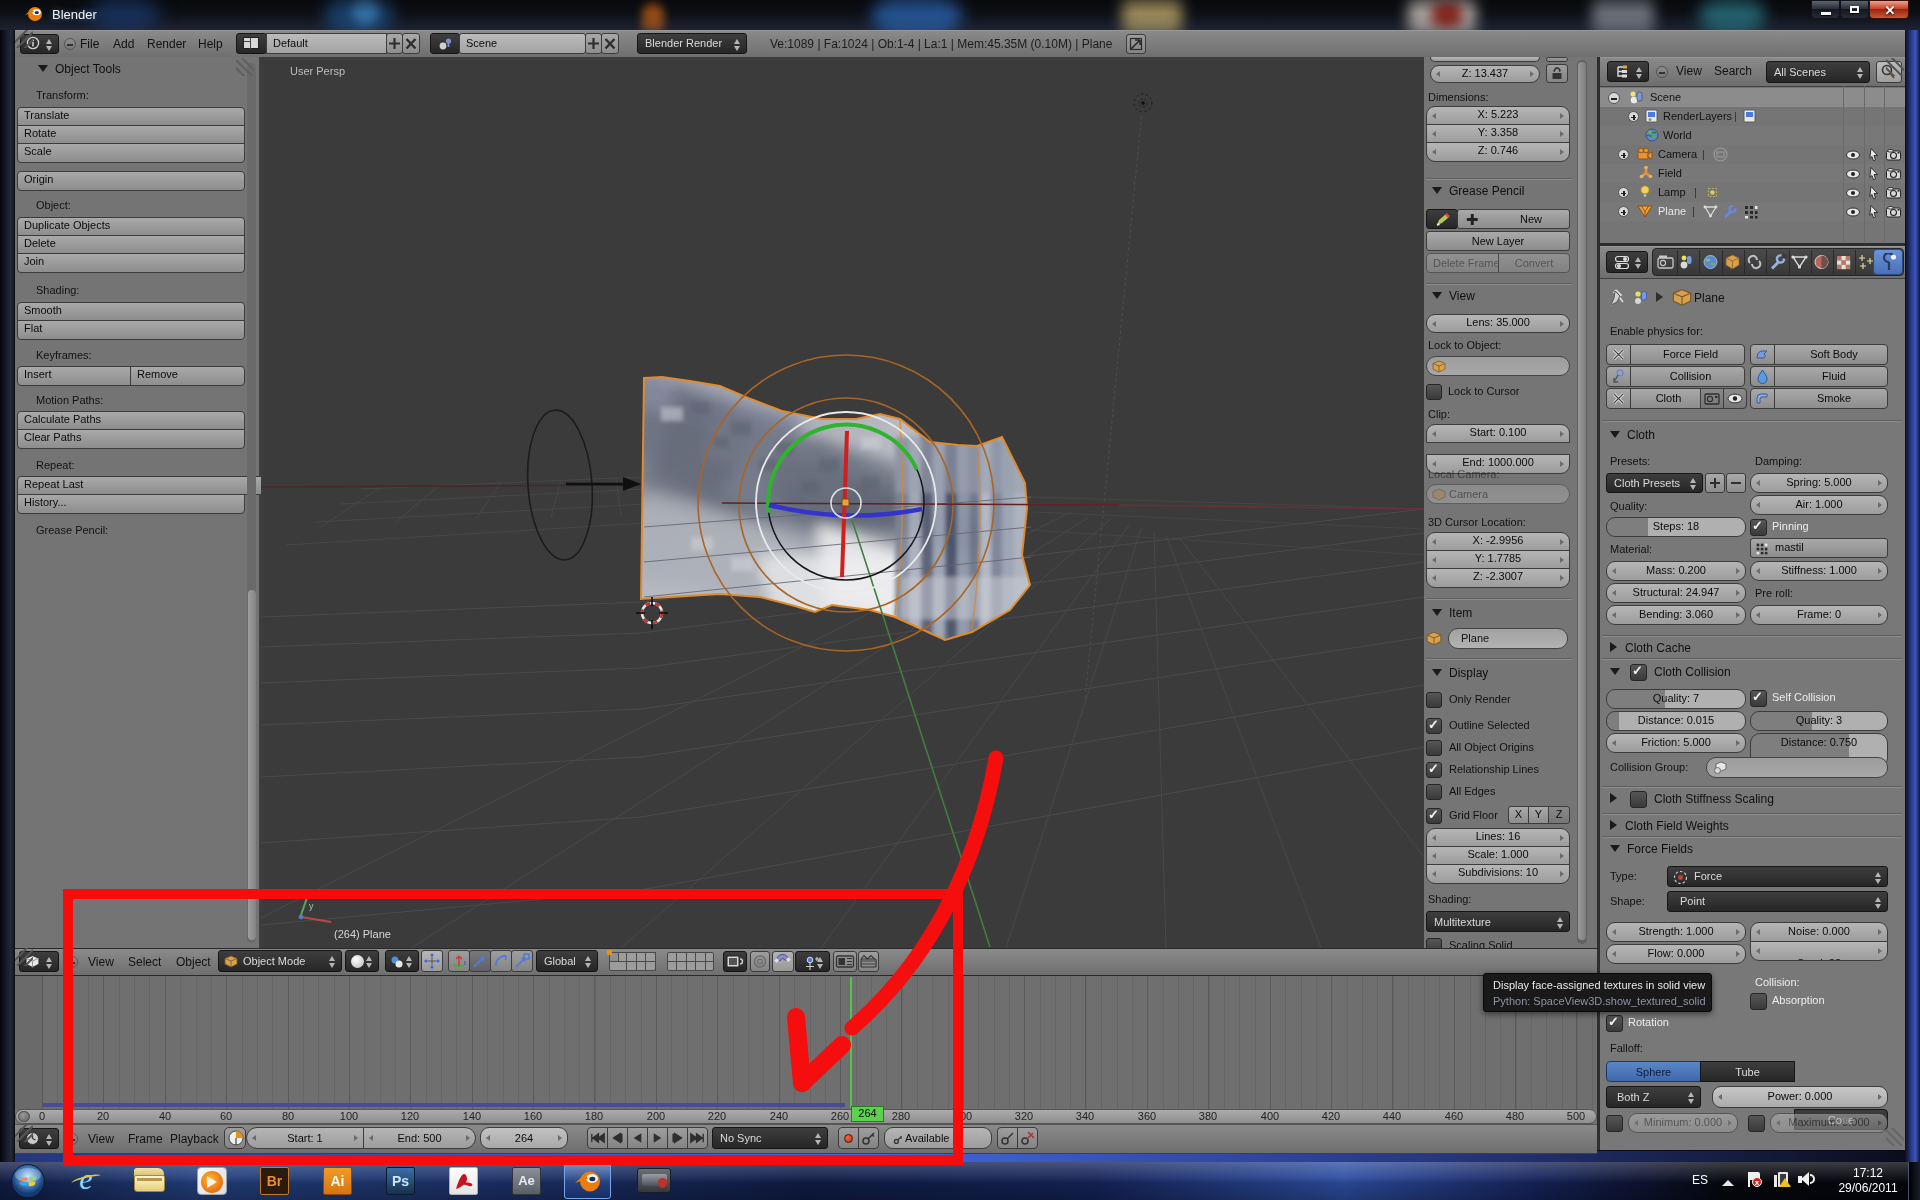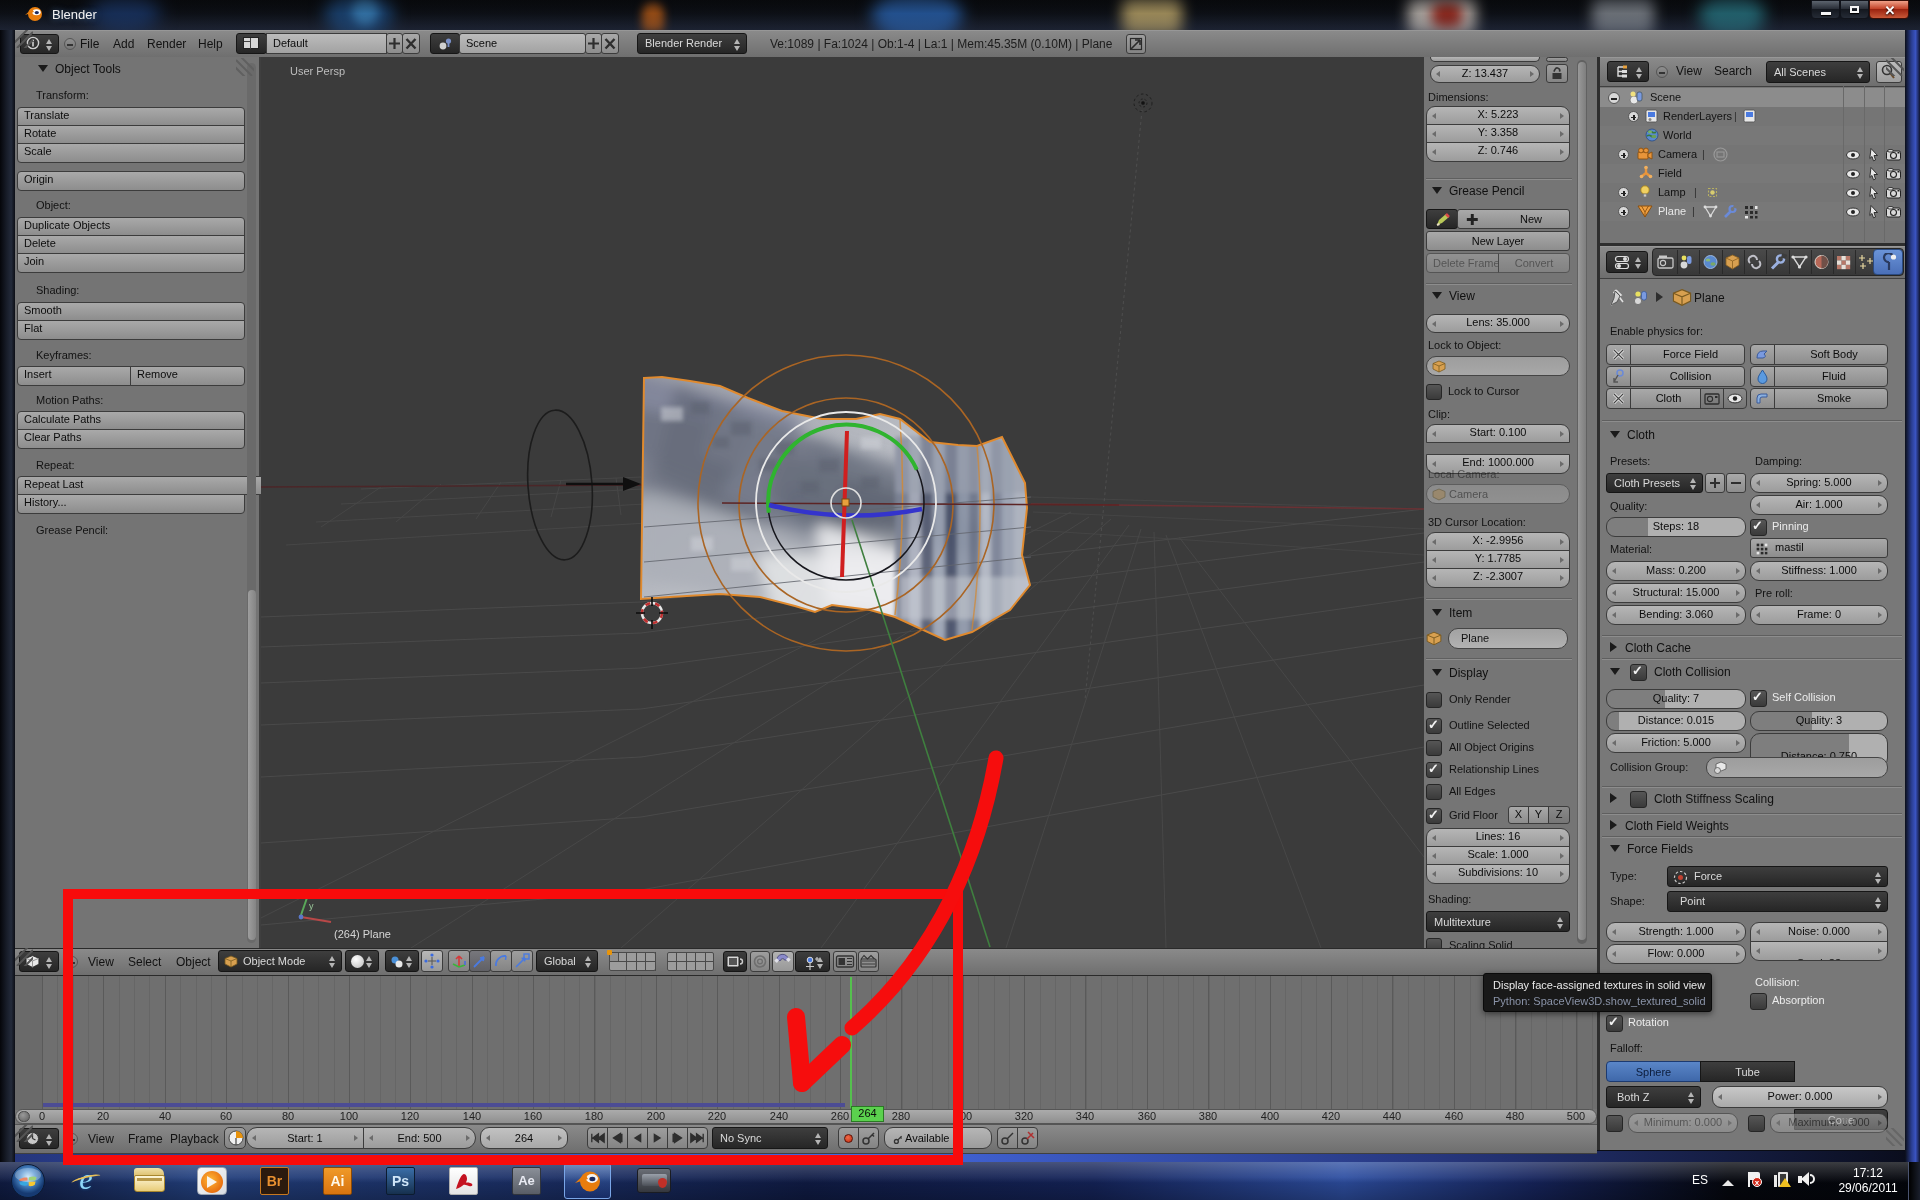--- a/index.html
+++ b/index.html
@@ -1005,37 +1005,37 @@
           <rect x="7" y="12" width="3.2" height="3"></rect>
           <rect x="12" y="12" width="3" height="3"></rect>
         </g>
         <g fill="#e8e8e8">
           <rect x="12" y="2" width="3" height="3.2"></rect>
           <rect x="2" y="12" width="3.2" height="3"></rect>
         </g>
       </svg>mastil</div>
 <div class="cap arr" style="left:1606px;top:561px;width:140px;height:20px;padding-top:2px;">Mass: 0.200</div>
 <div class="cap arr" style="left:1750px;top:561px;width:138px;height:20px;padding-top:2px;">Stiffness: 1.000</div>
-<div class="cap arr" style="left:1606px;top:583px;width:140px;height:20px;padding-top:2px;">Structural: 15.000</div>
+<div class="cap arr" style="left:1606px;top:583px;width:140px;height:20px;padding-top:2px;">Structural: 24.947</div>
 <div class="lbl" style="left:1755px;top:587px;">Pre roll:</div>
 <div class="cap arr" style="left:1606px;top:605px;width:140px;height:20px;padding-top:2px;">Bending: 3.060</div>
 <div class="cap arr" style="left:1750px;top:605px;width:138px;height:20px;padding-top:2px;">Frame: 0</div>
 <div class="sep" style="left:1602px;top:635px;width:300px;"></div>
 <div class="shdr" style="left:1610px;top:641px;"><span class="trir"></span><b style="font-size:12px;">Cloth Cache</b></div>
 <div class="sep" style="left:1602px;top:658px;width:300px;"></div>
 <div class="shdr" style="left:1610px;top:665px;"><span class="tri"></span></div>
 <div class="chk on" style="left:1630px;top:664px;width:15px;height:15px;"></div>
 <div class="shdr" style="left:1654px;top:665px;"><b style="font-size:12px;">Cloth Collision</b></div>
 <div class="cap" style="left:1606px;top:689px;width:140px;height:20px;padding-top:2px;background:linear-gradient(to right,#7e7e7e 0 42%,#b0b0b0 42%);">Quality: 7</div>
 <div class="chk on" style="left:1750px;top:690px;width:15px;height:15px;"></div>
     <div class="wlbl" style="left:1772px;top:691px;color:#ececec;">Self Collision</div>
 <div class="cap" style="left:1606px;top:711px;width:140px;height:20px;padding-top:2px;background:linear-gradient(to right,#7e7e7e 0 9%,#b0b0b0 9%);">Distance: 0.015</div>
 <div class="cap" style="left:1750px;top:711px;width:138px;height:20px;padding-top:2px;background:linear-gradient(to right,#7e7e7e 0 45%,#b0b0b0 45%);">Quality: 3</div>
 <div class="cap arr" style="left:1606px;top:733px;width:140px;height:20px;padding-top:2px;">Friction: 5.000</div>
-<div class="cap" style="left:1750px;top:733px;width:138px;height:35px;padding-top:16px;background:linear-gradient(to right,#7e7e7e 0 72%,#b0b0b0 72%);border-radius:10px;">Distance: 0.750</div>
+<div class="cap" style="left:1750px;top:733px;width:138px;height:35px;padding-top:2px;background:linear-gradient(to right,#7e7e7e 0 72%,#b0b0b0 72%);border-radius:10px;">Distance: 0.750</div>
 <div class="lbl" style="left:1610px;top:761px;">Collision Group:</div>
 <div class="ab" style="left:1706px;top:757px;width:182px;height:21px;background:linear-gradient(#9d9d9d,#a8a8a8);border:1px solid #454545;border-radius:10px;">
       <svg style="position:absolute;left:6px;top:3px;" width="15" height="14" viewBox="0 0 15 14">
         <path d="M8,1 L13,3 L13,8 L8,10 L3,8 L3,3 Z" fill="#e8e8e8" stroke="#555" stroke-width="0.8"></path>
         <circle cx="4.5" cy="9.5" r="3" fill="#d8d8d8" stroke="#555" stroke-width="0.8"></circle>
       </svg>
     </div>
 <div class="sep" style="left:1602px;top:786px;width:300px;"></div>
 <div class="shdr" style="left:1610px;top:792px;"><span class="trir"></span></div>
 <div class="chk" style="left:1630px;top:791px;width:15px;height:15px;"></div>

